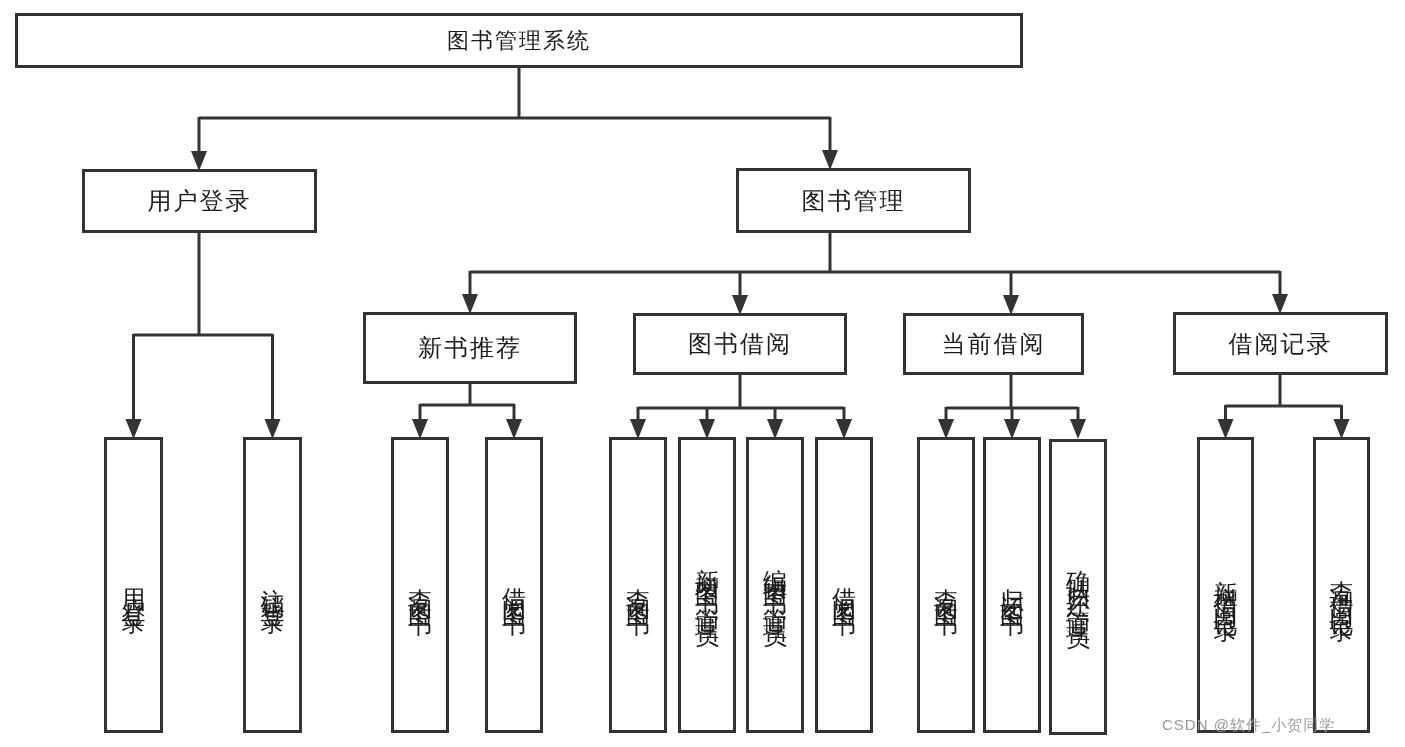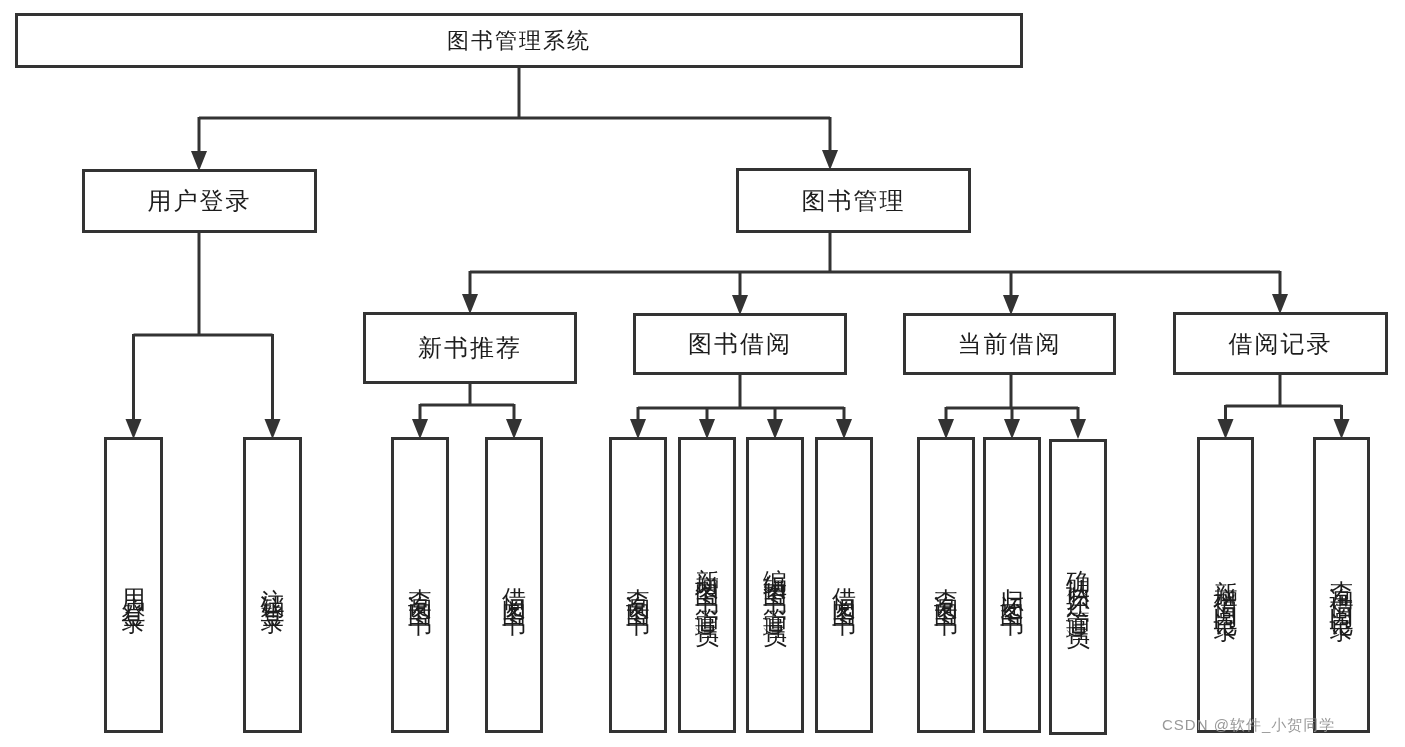--- a/index.html
+++ b/index.html
@@ -113,21 +113,21 @@
     </g>
   </svg>
 
   <div class="hbox root" style="left:15px;top:13px;width:1008px;height:55px;">图书管理系统</div>
 
   <div class="hbox" style="left:82px;top:169px;width:235px;height:64px;">用户登录</div>
   <div class="hbox" style="left:712px;top:168px;width:235px;height:65px;margin-left:24px;">图书管理</div>
 
   <div class="hbox" style="left:363px;top:312px;width:214px;height:72px;">新书推荐</div>
   <div class="hbox" style="left:633px;top:313px;width:214px;height:62px;">图书借阅</div>
-  <div class="hbox" style="left:903px;top:313px;width:213px;height:62px;">当前借阅</div>
+  <div class="hbox" style="left:903px;top:313px;width:181px;height:62px;">当前借阅</div>
   <div class="hbox" style="left:1173px;top:312px;width:215px;height:63px;">借阅记录</div>
 
   <div class="vbox" style="left:104px;top:437px;width:59px;height:296px;">
     <span class="vlbl">用户登录</span>
   </div>
   <div class="vbox" style="left:243px;top:437px;width:59px;height:296px;">
     <span class="vlbl">注销登录</span>
   </div>
 
   <div class="vbox" style="left:391px;top:437px;width:58px;height:296px;">

